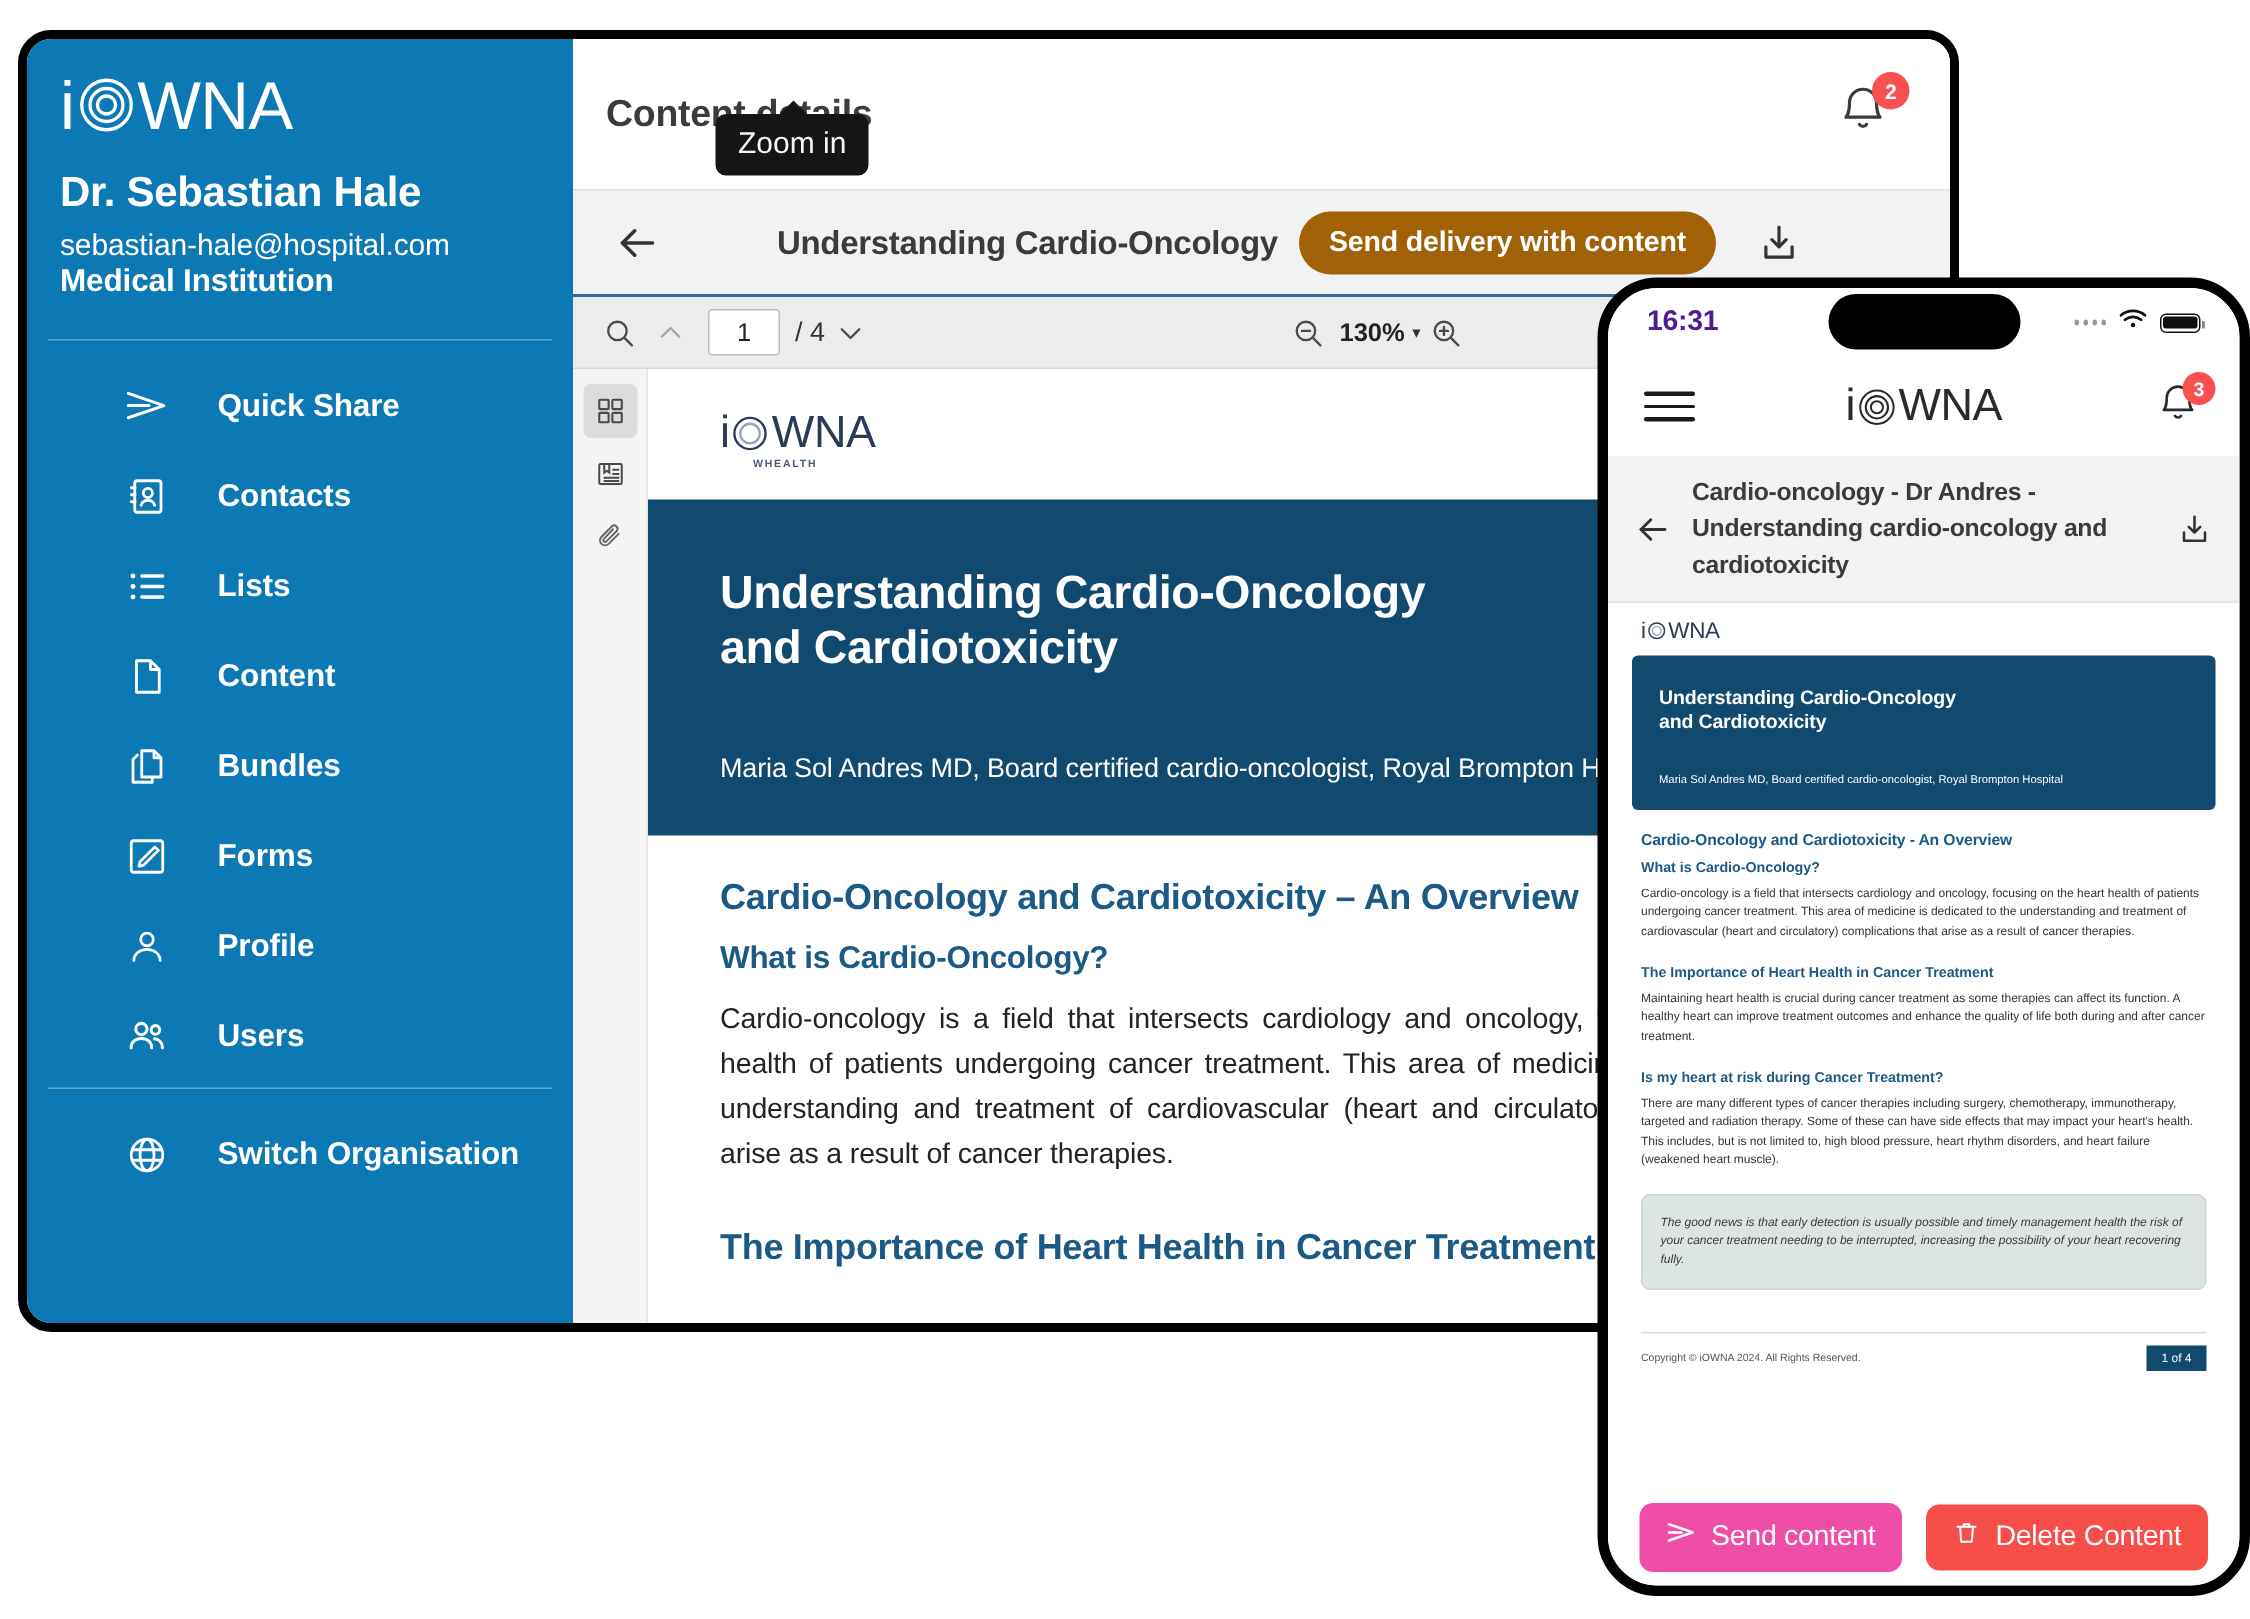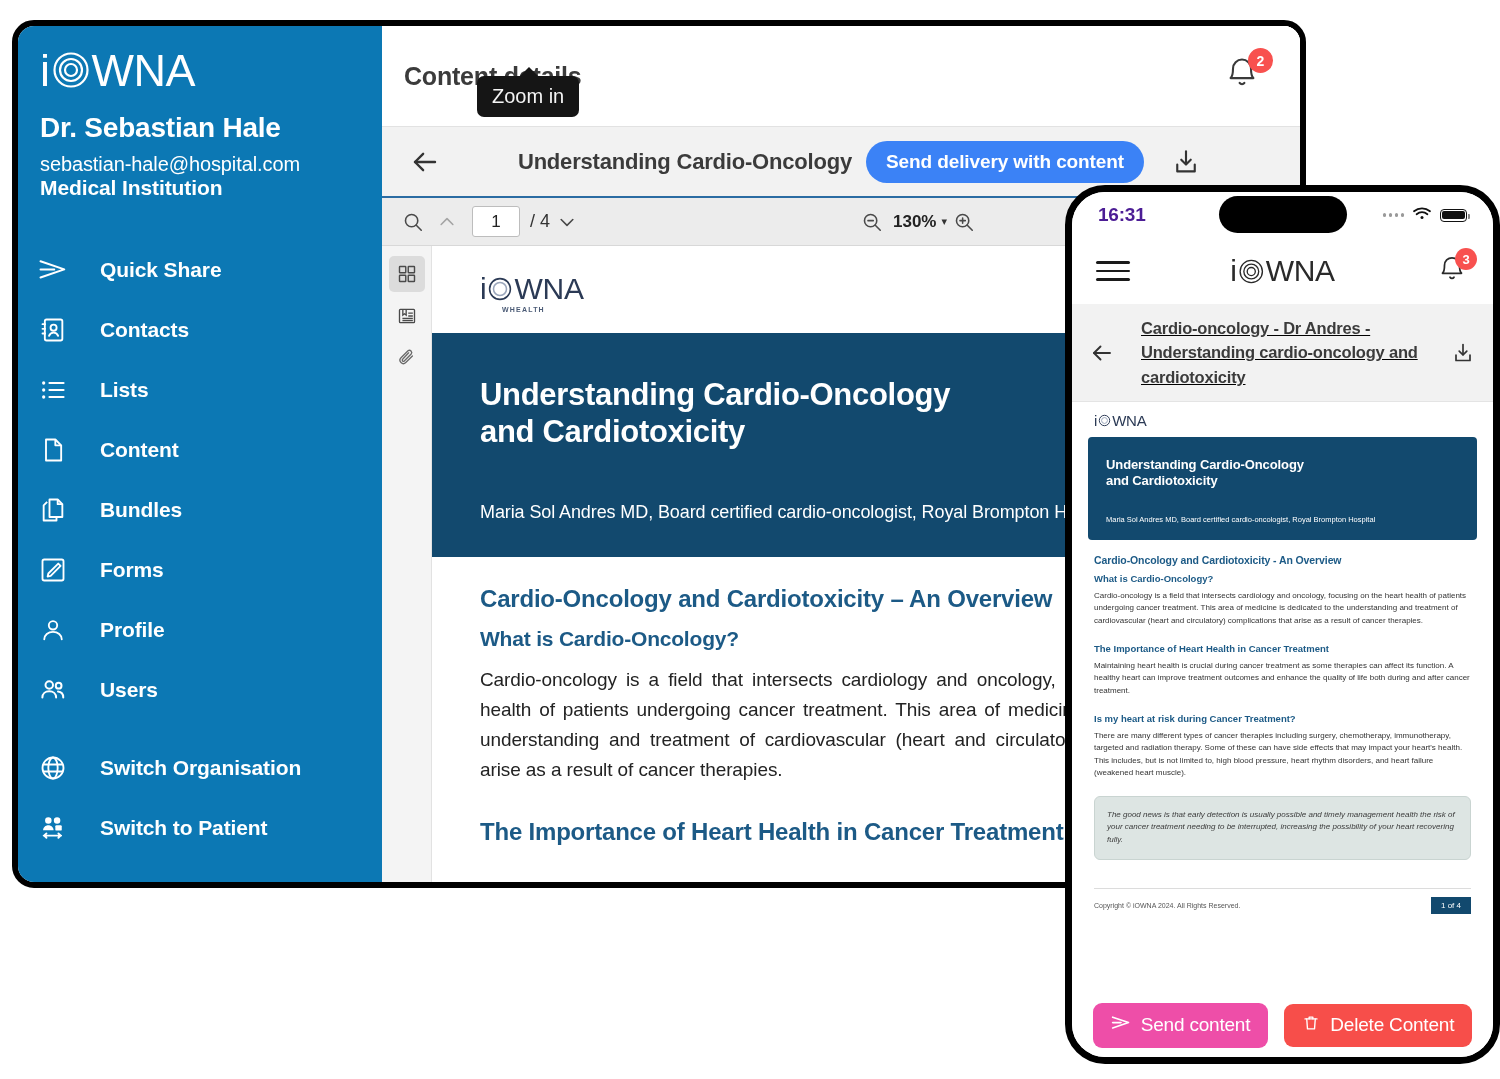--- a/index.html
+++ b/index.html
@@ -38,22 +38,23 @@
   .brand-o { display: inline-flex; align-items: center; justify-content: center; margin: 0 1px; }
   .user-name { font-size: 28px; font-weight: 700; margin-top: 16px; letter-spacing: -0.2px; }
   .user-email { font-size: 20px; font-weight: 400; margin-top: 9px; letter-spacing: -0.1px; }
   .user-org { font-size: 21px; font-weight: 700; letter-spacing: -0.1px; }
 
   .sidebar-divider { height: 1px; background: rgba(255,255,255,0.35); margin: 4px 14px 0 14px; }
 
   .nav-list { padding-top: 14px; }
   .nav-item {
     display: flex; align-items: center;
-    height: 60px; padding-left: 18px;
+    height: 60px; padding-left: 30px;
     cursor: pointer;
+    margin-left: 33px;
   }
   .nav-icon {
     width: 34px; height: 34px; flex: 0 0 34px;
     display: flex; align-items: center; justify-content: center;
     margin-right: 30px;
   }
   .nav-icon svg { display: block; }
   .nav-label { font-size: 21px; font-weight: 600; letter-spacing: -0.1px; }
 
   .nav-bottom { padding-top: 14px; }
@@ -84,21 +85,21 @@
     height: 70px; flex: 0 0 70px;
     background: #f2f2f2;
     display: flex; align-items: center;
     padding: 0 22px 0 22px;
     border-top: 1px solid #e2e2e2;
   }
   .back-arrow { width: 42px; height: 42px; display: flex; align-items: center; justify-content: center; cursor: pointer; }
   .subbar-mid { flex: 1; display: flex; align-items: center; justify-content: center; gap: 14px; }
   .doc-title { font-size: 22px; font-weight: 700; color: #3b3b3b; letter-spacing: -0.2px; white-space: nowrap; }
   .send-delivery-btn {
-    background: #3b82f6; color: #ffffff;
+    background: #a16207; color: #ffffff;
     font-size: 19px; font-weight: 700;
     border: none; border-radius: 22px;
     padding: 10px 20px; cursor: pointer;
     white-space: nowrap; letter-spacing: -0.1px;
   }
   .download-btn { width: 40px; height: 40px; display: flex; align-items: center; justify-content: center; cursor: pointer; margin-left: 8px; }
 
   
   .pdf-area { flex: 1; display: flex; flex-direction: column; border-top: 2px solid #2b6ca3; min-height: 0; }
   .pdf-toolbar {
@@ -225,23 +226,22 @@
   .phone-bell { margin-left: auto; position: relative; width: 32px; height: 36px; cursor: pointer; }
   .phone-badge {
     position: absolute; top: -5px; right: -8px;
     min-width: 22px; height: 22px; border-radius: 11px;
     background: #f8514f; color: #ffffff; font-size: 13px; font-weight: 700;
     display: flex; align-items: center; justify-content: center; padding: 0 5px;
   }
 
   .phone-subheader {
     background: #f2f2f2; padding: 12px 16px;
-    display: flex; align-items: center; gap: 25px;
+    display: flex; align-items: center; gap: 12px;
     border-bottom: 1px solid #e4e4e4;
-    text-decoration: underline;
   }
   .phone-back { width: 28px; flex: 0 0 28px; display: flex; align-items: center; justify-content: center; cursor: pointer; }
   .phone-subtitle {
     flex: 1; font-size: 16.5px; font-weight: 700; color: #3b3b3b;
     line-height: 1.48; text-align: left; letter-spacing: -0.2px;
   }
   .phone-dl { width: 28px; flex: 0 0 28px; display: flex; align-items: center; justify-content: center; cursor: pointer; }
 
   .phone-doc {
     flex: 1; background: #ffffff; overflow: hidden;
@@ -401,32 +401,20 @@
       <div class="nav-bottom">
         <div class="nav-item">
           <span class="nav-icon">
             <svg width="28" height="28" viewBox="0 0 24 24" fill="none" stroke="#ffffff" stroke-width="1.6">
                 <circle cx="12" cy="12" r="9"></circle>
                 <ellipse cx="12" cy="12" rx="4" ry="9"></ellipse>
                 <path d="M3.3 9h17.4M3.3 15h17.4"></path>
               </svg>
           </span>
           <span class="nav-label">Switch Organisation</span>
-        </div>
-        <div class="nav-item">
-          <span class="nav-icon">
-            <svg width="28" height="28" viewBox="0 0 24 24" fill="none" stroke="#ffffff" stroke-width="1.6" stroke-linecap="round">
-                <circle cx="8" cy="5.5" r="2" fill="#ffffff"></circle>
-                <circle cx="15.5" cy="5.5" r="2" fill="#ffffff"></circle>
-                <path d="M3.5 14c0-2.6 2-4.4 4.5-4.4s4.5 1.8 4.5 4.4" fill="#ffffff" stroke="none"></path>
-                <rect x="14" y="9.6" width="5.5" height="4.6" rx="1" fill="#ffffff" stroke="none"></rect>
-                <path d="M4 18.5h15M6.4 16.6L4.4 18.5l2 1.9M16.6 16.6l2 1.9-2 1.9"></path>
-              </svg>
-          </span>
-          <span class="nav-label">Switch to Patient</span>
         </div>
         <div class="nav-item">
           
           
         </div>
       </div>
     </div>
 
     <div class="main">
 

